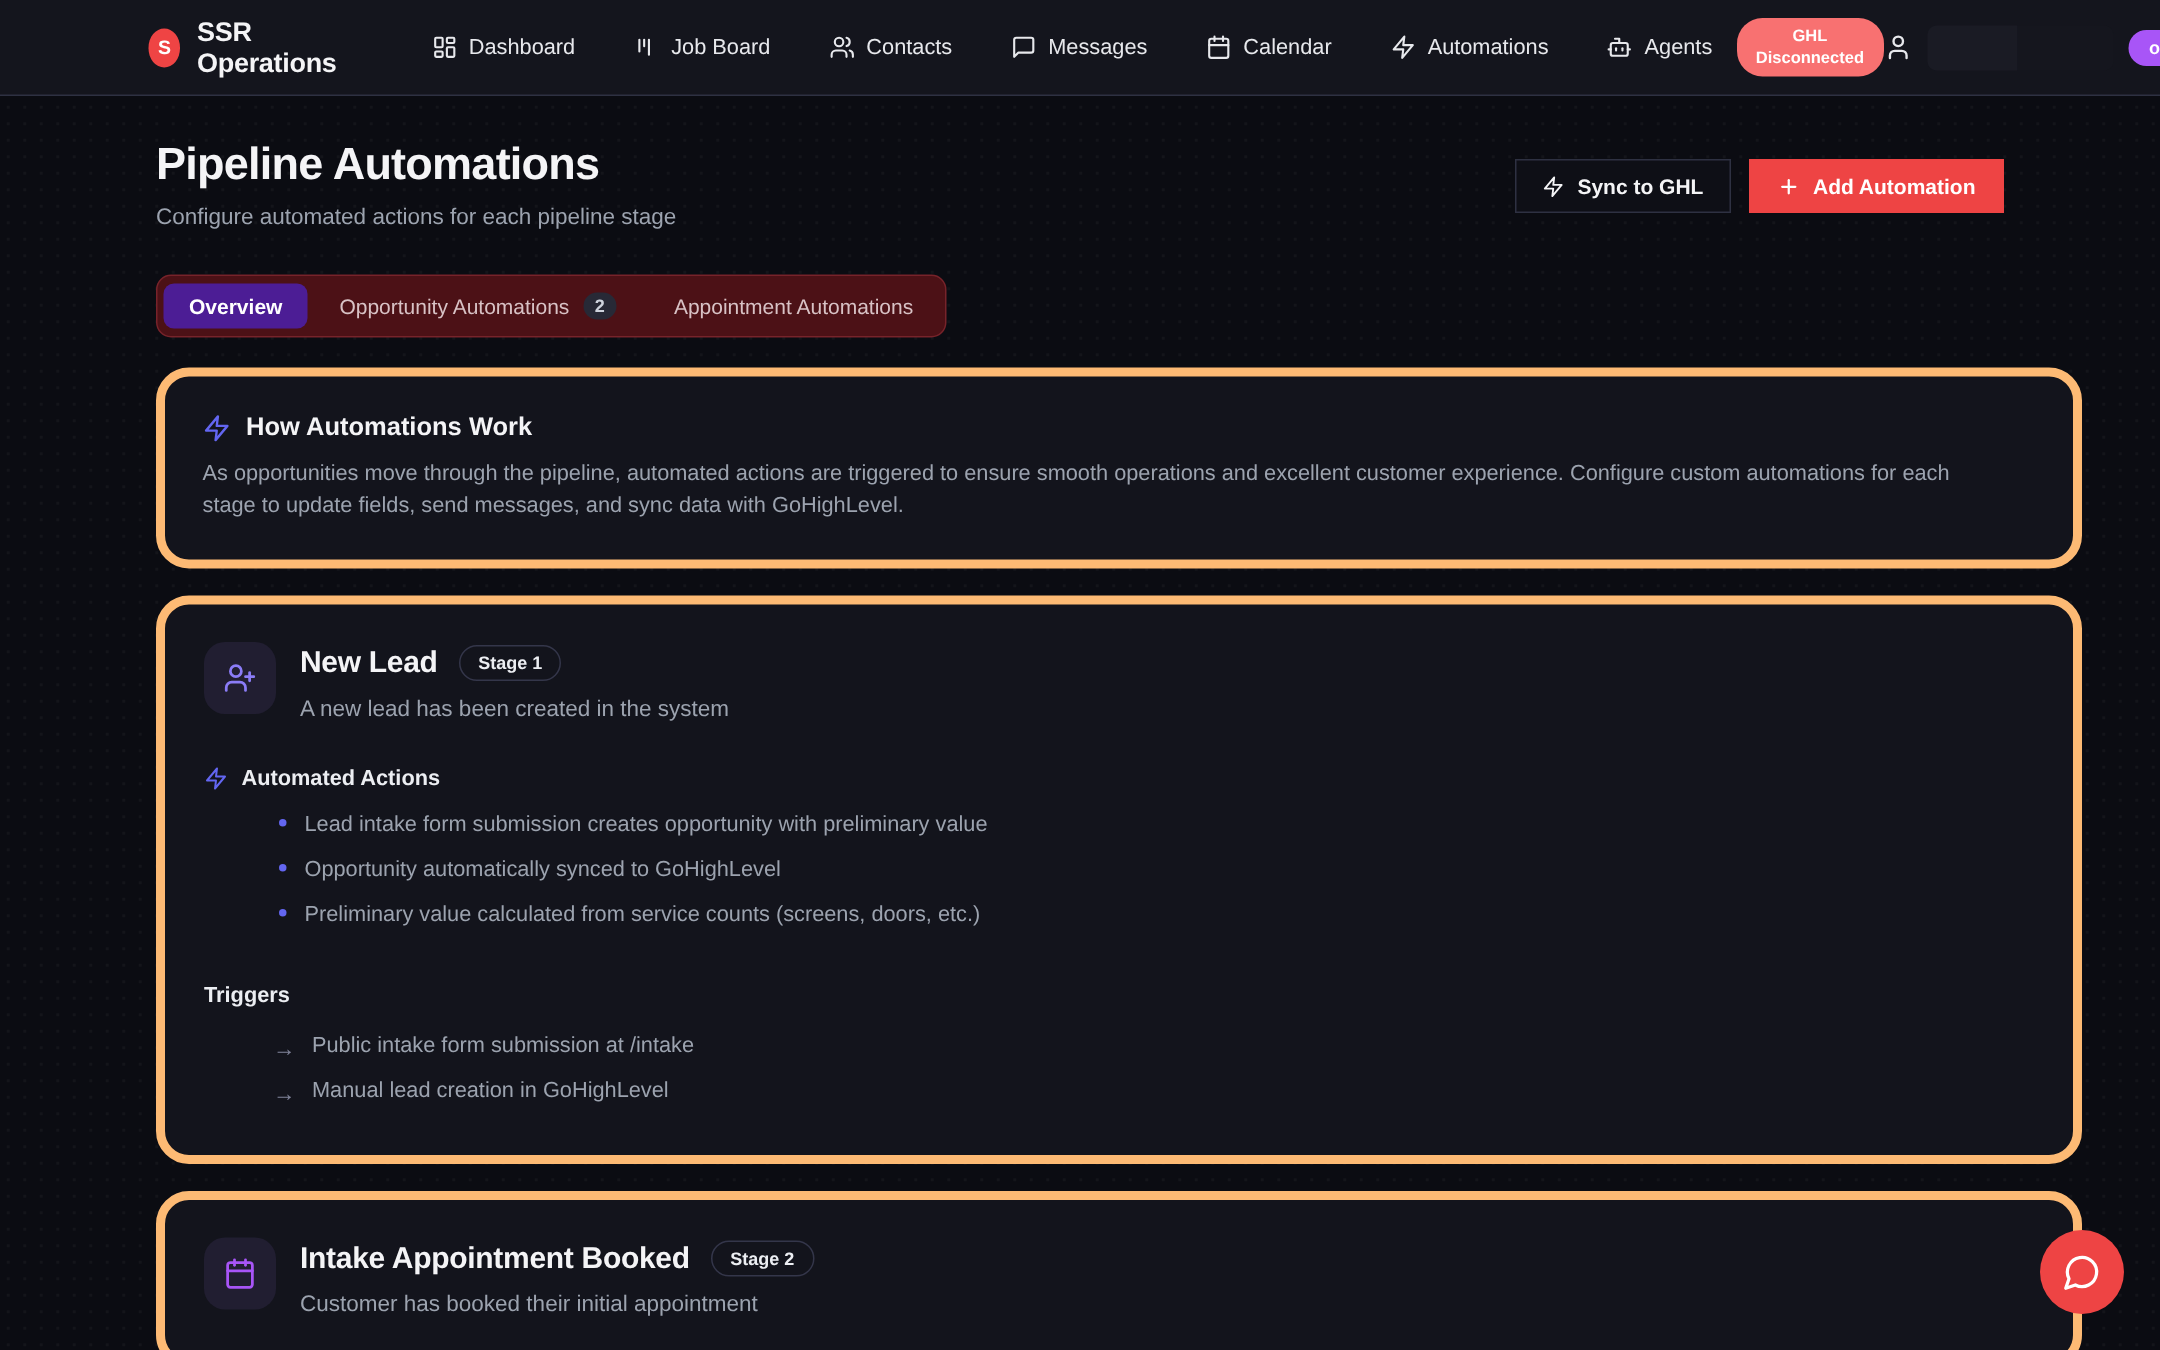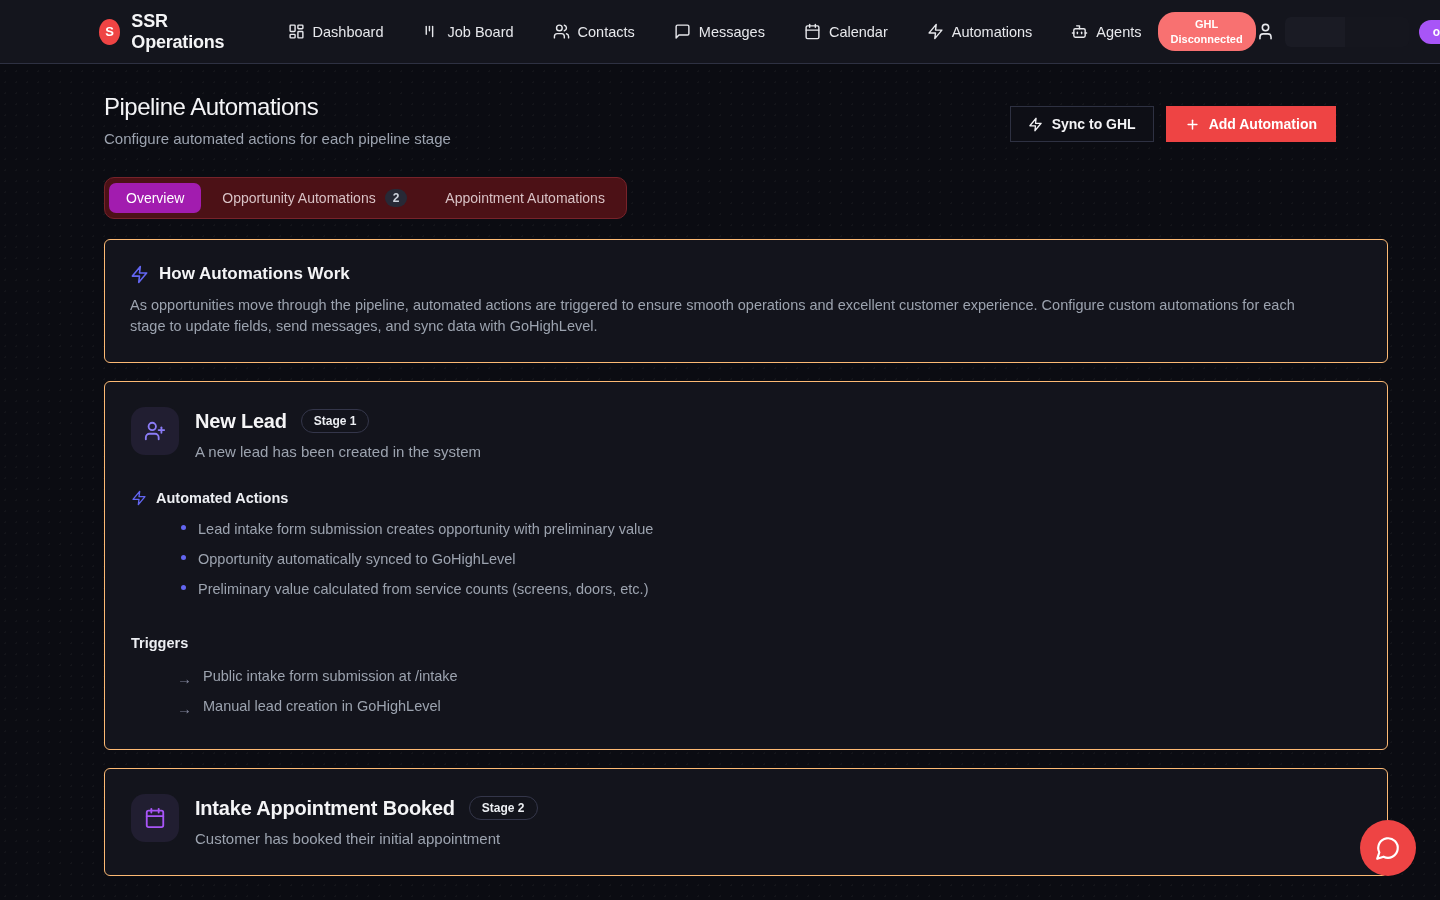--- a/index.html
+++ b/index.html
@@ -51,49 +51,49 @@
   .role-badge {
     background: #a855f7; color: #fff;
     font-size: 12px; font-weight: 600;
     padding: 5px 14px; border-radius: 999px;
     margin-right: -42px; white-space: nowrap;
   }
 
   
   .main { padding: 29px 104px 0 104px; }
   .page-head { display: flex; justify-content: space-between; align-items: flex-start; }
-  .page-title { font-size: 24px; font-weight: 400; letter-spacing: -0.5px; }
+  .page-title { font-size: 30px; font-weight: 700; letter-spacing: -0.5px; }
   .page-subtitle { margin-top: 9px; font-size: 15px; color: #9ca3af; }
   .head-actions { display: flex; gap: 12px; margin-top: 13px; }
   .btn { display: flex; align-items: center; gap: 9px; font-size: 14px; font-weight: 600;
          border-radius: 0; padding: 9px 17px; cursor: pointer; border: none; white-space: nowrap; }
   .btn-outline { background: #0e0f16; border: 1px solid #2e3142; color: #f4f4f6; }
   .btn-primary { background: #ee4444; color: #fff; padding: 9px 19px; }
 
   
   .tabs {
     margin-top: 30px; display: inline-flex; align-items: center; gap: 4px;
     background: #4c1116; border: 1px solid #77232a;
     border-radius: 10px; padding: 4px;
   }
   .tab {
     display: flex; align-items: center; gap: 9px;
     font-size: 14px; font-weight: 500; color: #d8c2c5;
     padding: 7px 17px; border-radius: 7px; cursor: pointer; white-space: nowrap;
   }
-  .tab.active { background: #a21caf; color: #fff; font-weight: 400; }
+  .tab.active { background: #4c1d95; color: #fff; font-weight: 700; }
   .tab-badge {
     background: #272936; color: #cdd2dc; font-size: 12px; font-weight: 600;
     border-radius: 999px; padding: 2px 8px;
   }
 
   
   .card {
-    background: #13141c; border: 1px solid #fdba74;
-    border-radius: 6px; width: 1284px;
+    background: #13141c; border: 6px solid #fdba74;
+    border-radius: 22px; width: 1284px;
   }
   .info-card { margin-top: 20px; padding: 24px 25px 26px 25px; }
   .info-head { display: flex; align-items: center; gap: 10px; }
   .info-head svg { color: #6366f1; }
   .info-title { font-size: 17px; font-weight: 700; }
   .info-body { margin-top: 11px; font-size: 14.5px; line-height: 1.42; color: #9ca3af; max-width: 1180px; }
 
   .stage-card { margin-top: 18px; padding: 25px 26px 28px 26px; }
   .stage-head { display: flex; gap: 16px; }
   .stage-iconbox {

